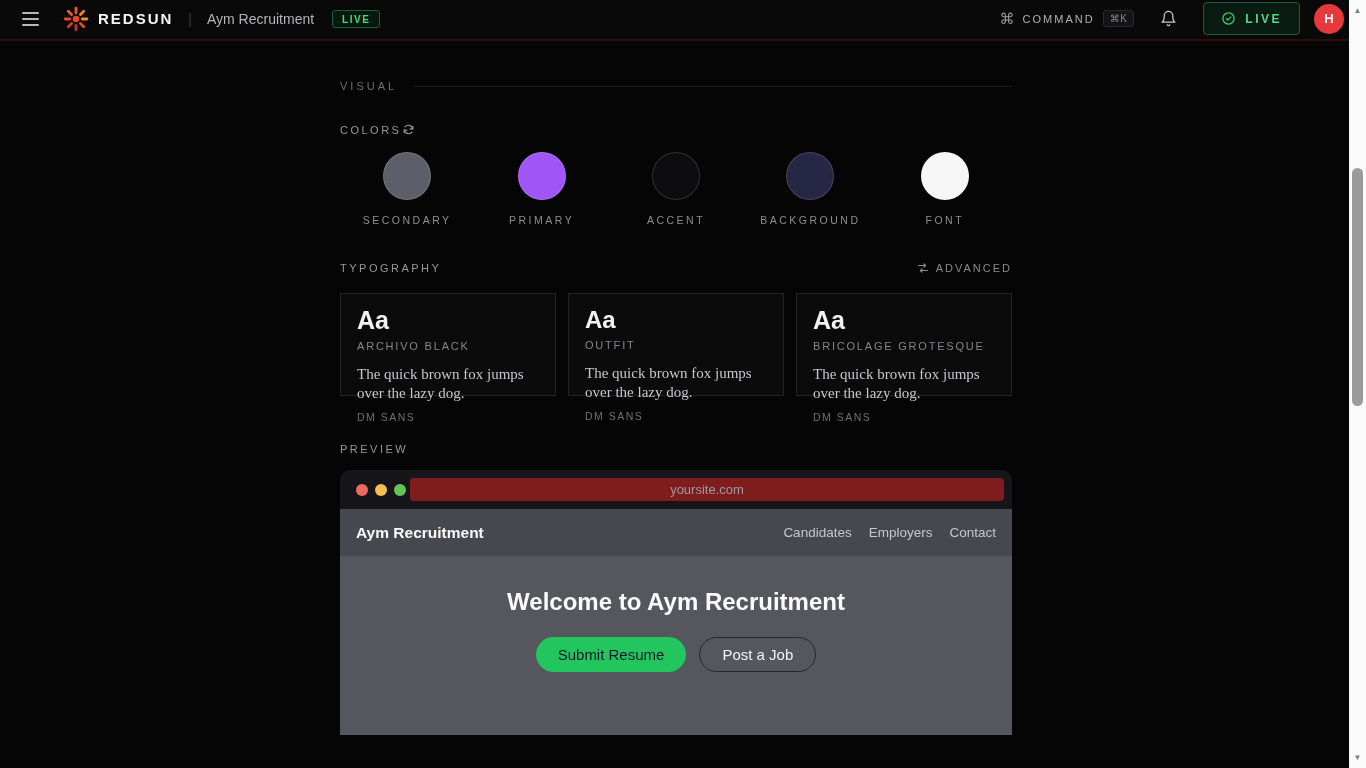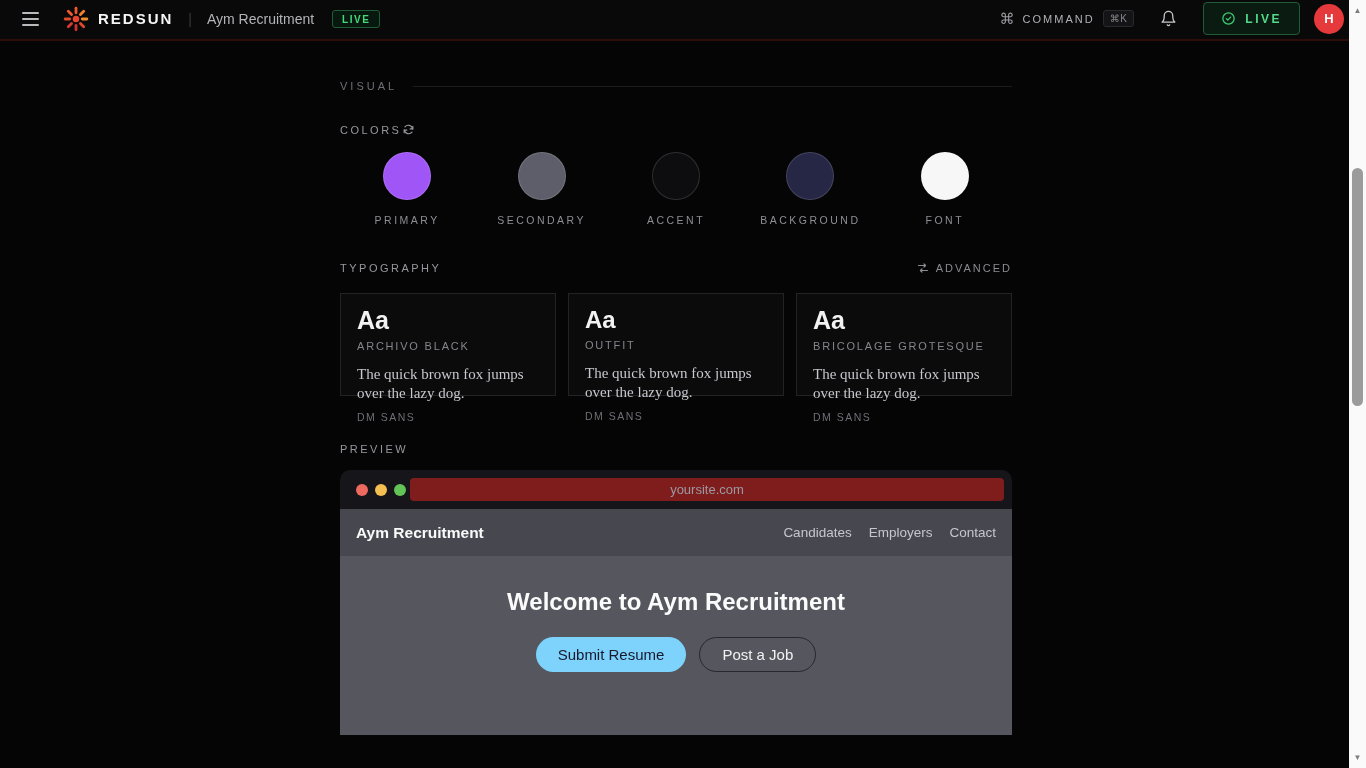--- a/index.html
+++ b/index.html
@@ -193,26 +193,26 @@
           <path d="M4 18v-5h5"></path>
           <path d="M19.5 11a8 8 0 0 0-14-4"></path>
           <path d="M4.5 13a8 8 0 0 0 14 4"></path>
         </svg>
       </span>
     </span>
   </div>
 
   <div class="swatch-row">
     <div class="swatch">
+      <div class="swatch-circle" style="background: rgb(94, 94, 106);"></div>
+      <div class="swatch-label">SECONDARY</div>
+    </div>
+    <div class="swatch">
       <div class="swatch-circle" style="background: rgb(160, 85, 247);"></div>
       <div class="swatch-label">PRIMARY</div>
-    </div>
-    <div class="swatch">
-      <div class="swatch-circle" style="background: rgb(94, 94, 106);"></div>
-      <div class="swatch-label">SECONDARY</div>
     </div>
     <div class="swatch">
       <div class="swatch-circle" style="background: rgb(13, 13, 15);"></div>
       <div class="swatch-label">ACCENT</div>
     </div>
     <div class="swatch">
       <div class="swatch-circle" style="background: rgb(38, 38, 69);"></div>
       <div class="swatch-label">BACKGROUND</div>
     </div>
     <div class="swatch">
@@ -278,21 +278,21 @@
       <span class="site-title">Aym Recruitment</span>
       <span class="nav-links">
         <span class="nav-link">Candidates</span>
         <span class="nav-link">Employers</span>
         <span class="nav-link">Contact</span>
       </span>
     </div>
     <div class="hero">
       <div class="hero-title">Welcome to Aym Recruitment</div>
       <div class="hero-ctas">
-        <button class="cta cta-primary" style="background: #7dd3fc;">Submit Resume</button>
+        <button class="cta cta-primary" style="background: #22c55e;">Submit Resume</button>
         <button class="cta cta-secondary">Post a Job</button>
       </div>
     </div>
   </div>
 </main>
 
 <div class="scrollbar">
   <div class="scroll-arrow up">▲</div>
   <div class="scroll-thumb"></div>
   <div class="scroll-arrow down">▼</div>

